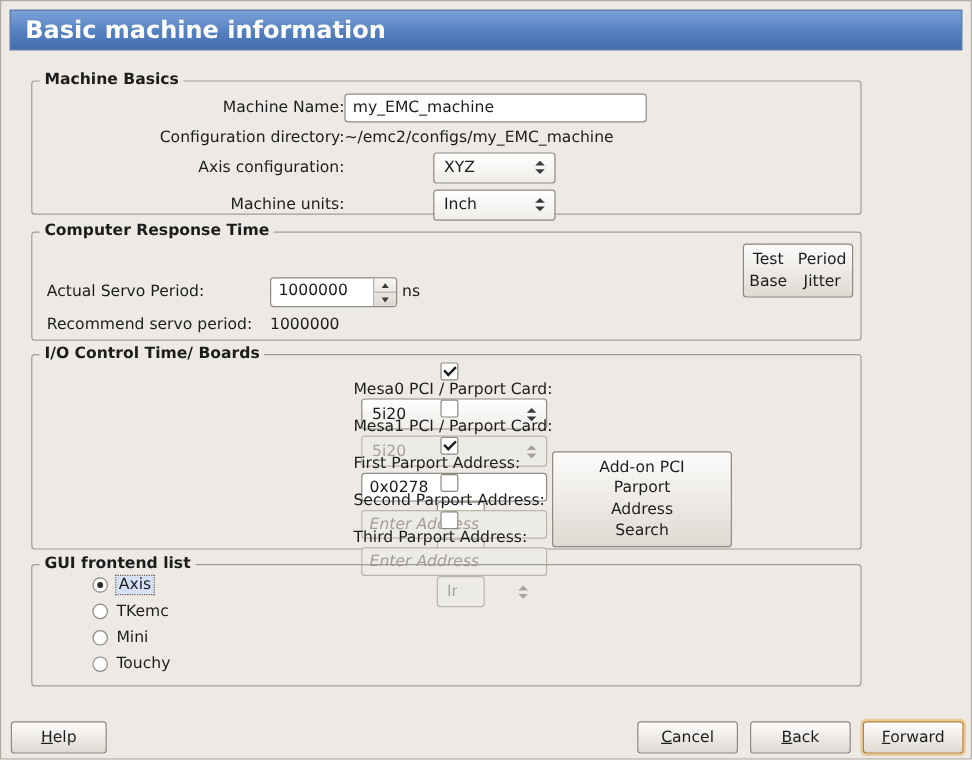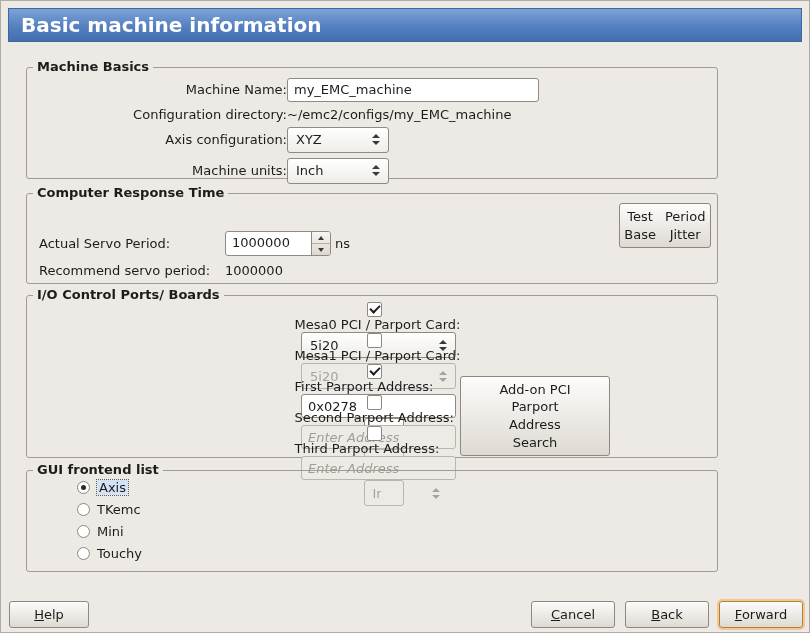--- a/index.html
+++ b/index.html
@@ -53,21 +53,21 @@
 
   .combo {
     height:26px; border:1px solid #8f8a82; border-radius:3px;
     background:linear-gradient(#ffffff,#efede9);
     display:flex; align-items:center;
   }
   .combo-text { flex:1; padding:0 8px; white-space:nowrap; overflow:hidden; }
   .arrows { width:15px; margin-right:5px; display:flex; flex-direction:column; align-items:center; gap:3px; flex:none; }
   .tri-up { width:0; height:0; border-left:4px solid transparent; border-right:4px solid transparent; border-bottom:4px solid #3a3a3a; }
   .tri-dn { width:0; height:0; border-left:4px solid transparent; border-right:4px solid transparent; border-top:4px solid #3a3a3a; }
-  .combo.w102 { width:102px; }
+  .combo.w102 { width:102px; margin-left:74px; }
   .combo.w52  { width:40px;  margin-left:10px; flex:none;gap:48px; }
   .combo.disabled { background:#edebe6; border-color:#bab5ad; }
   .combo.disabled .combo-text { color:#a7a39c; }
   .combo.disabled .tri-up { border-bottom-color:#a7a39c; }
   .combo.disabled .tri-dn { border-top-color:#a7a39c; }
 
   .f2 .row1 { margin-top:36px; height:27px; }
   .f2 .row2 { margin-top:2px; height:22px; }
   .unit { margin-left:4px; }
 
@@ -180,21 +180,21 @@
       </div>
       <span class="unit">ns</span>
     </div>
     <div class="row row2">
       <span class="lbl w186">Recommend servo period:</span>
       <span>1000000</span>
     </div>
   </div>
 
   <div class="frame f3">
-    <span class="frame-label">I/O Control Ports/ Boards</span>
+    <span class="frame-label">I/O Control Time/ Boards</span>
 
     <div class="io-row">
       <span class="checkbox on"></span>
       <span class="lbl w168">Mesa0 PCI / Parport Card:</span>
       <div class="combo w155">
         <span class="combo-text">5i20</span>
         <span class="arrows">
             <i class="tri-up"></i>
             <i class="tri-dn"></i>
           </span>

